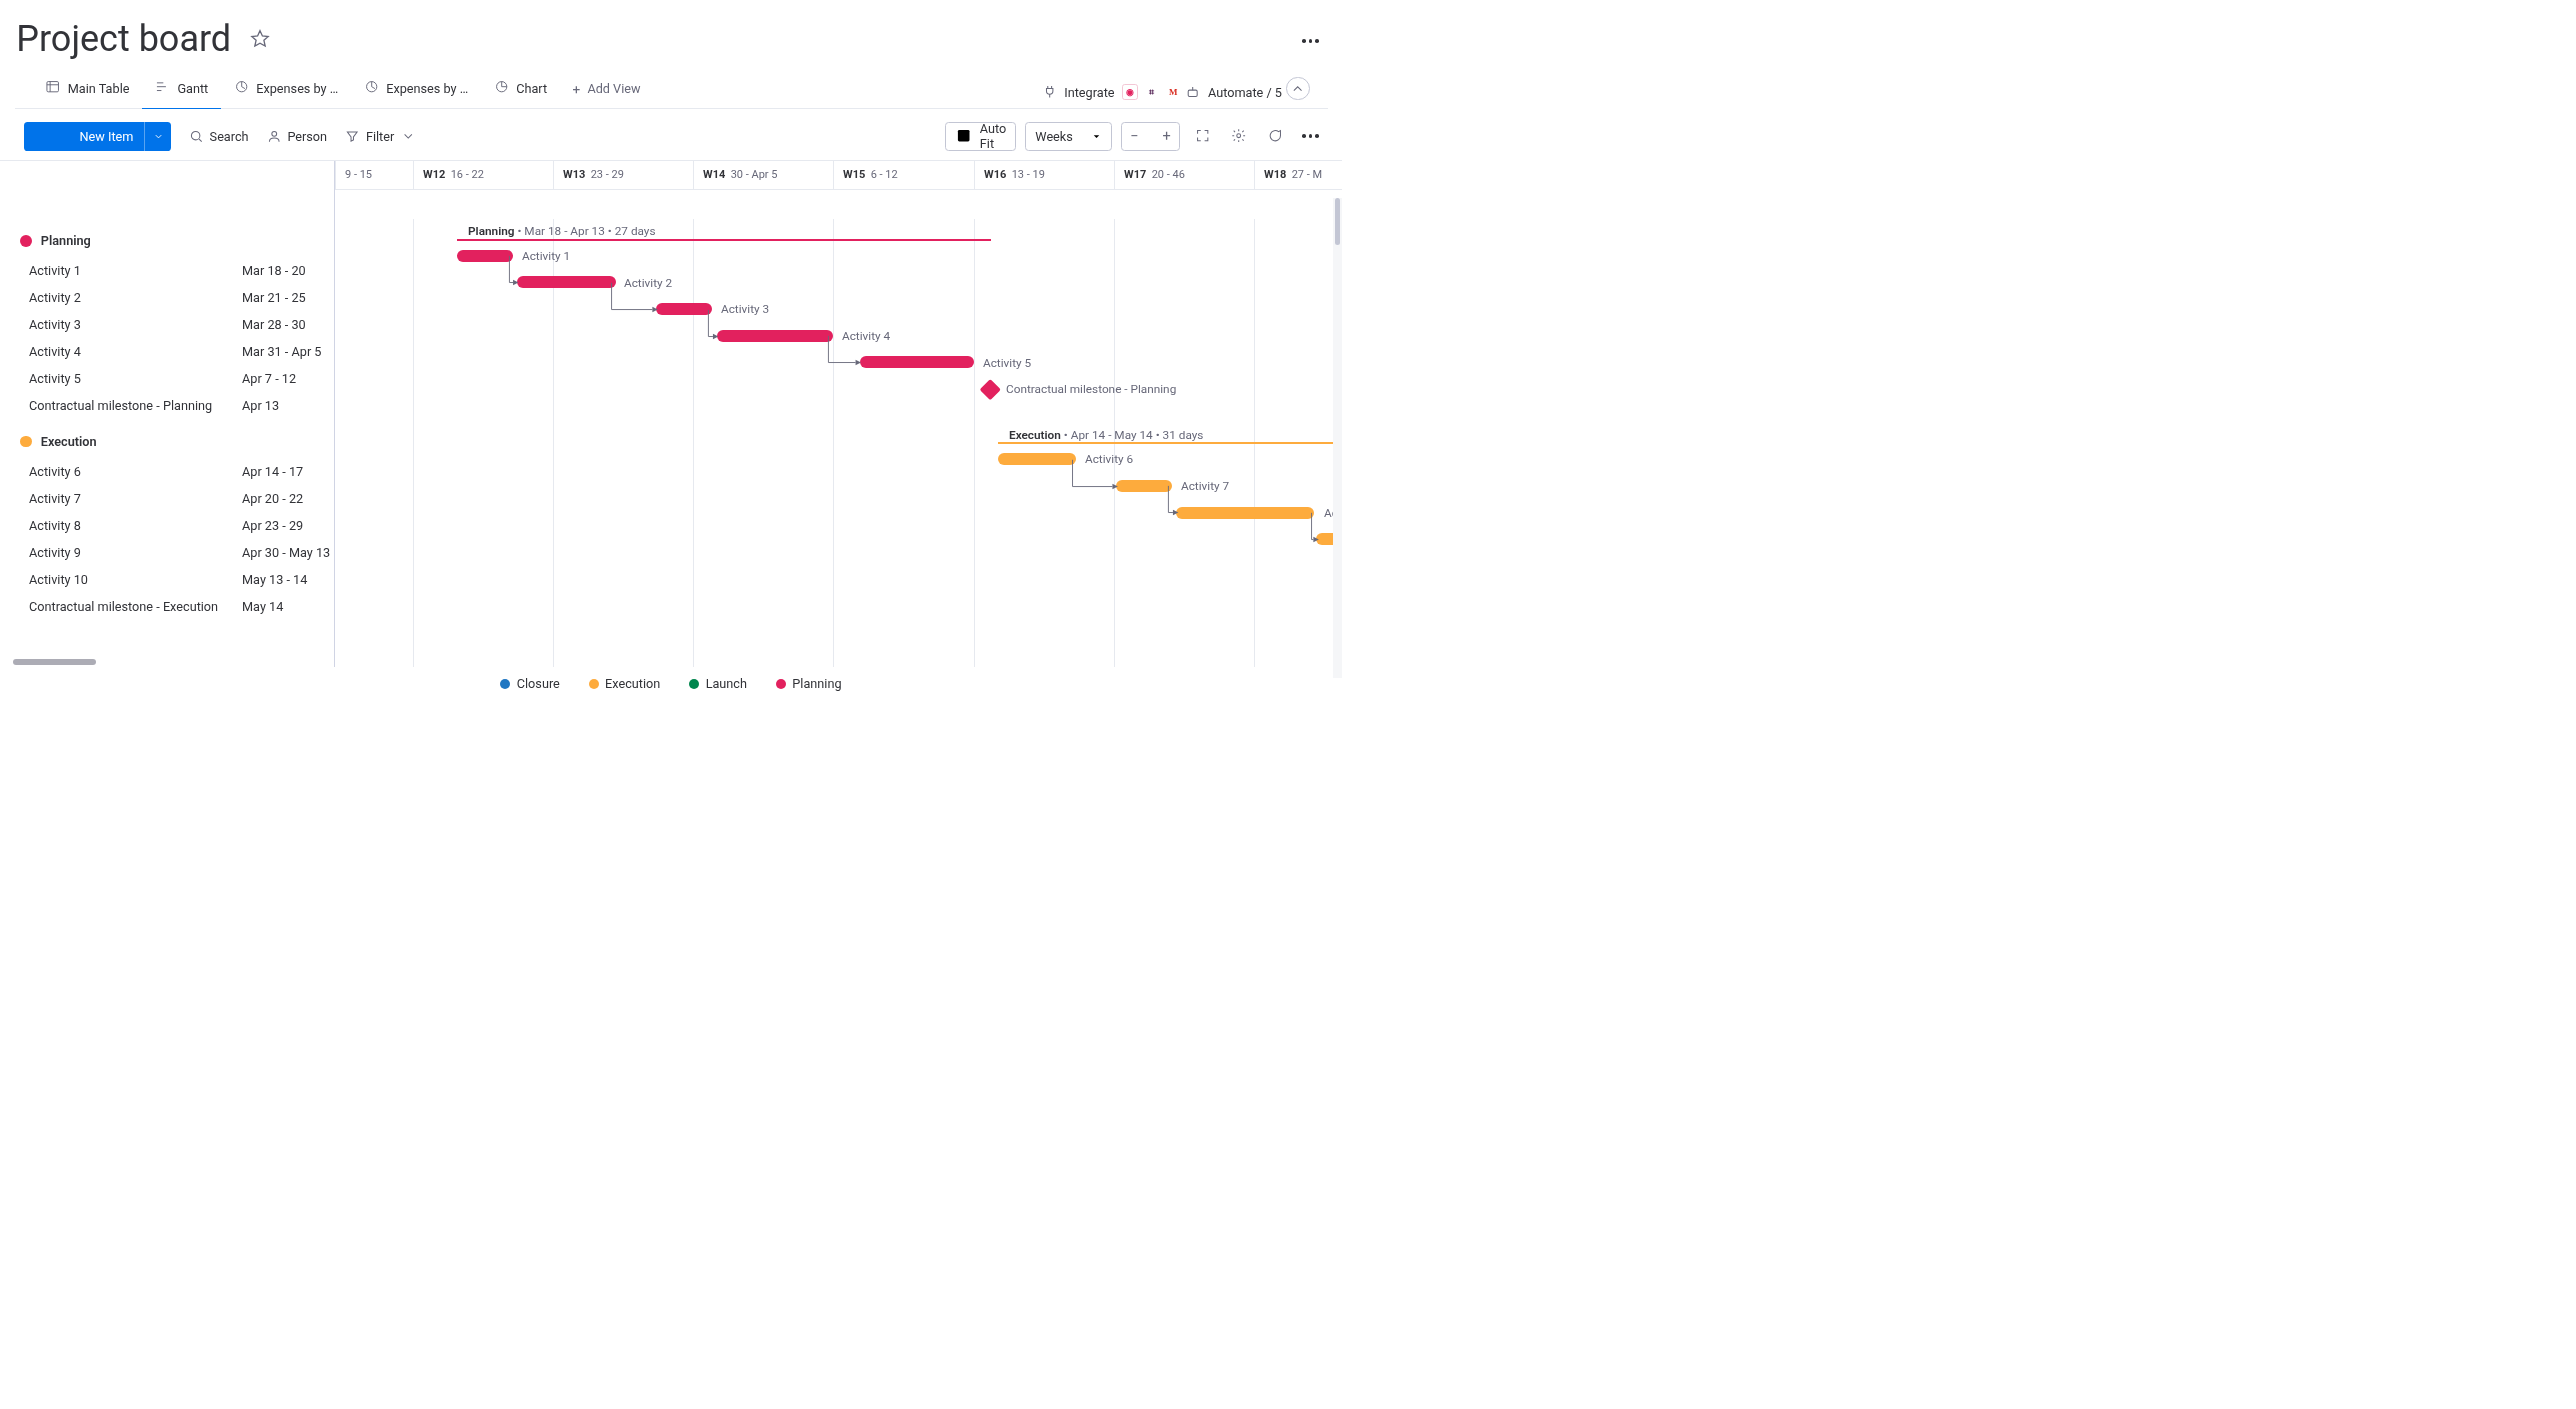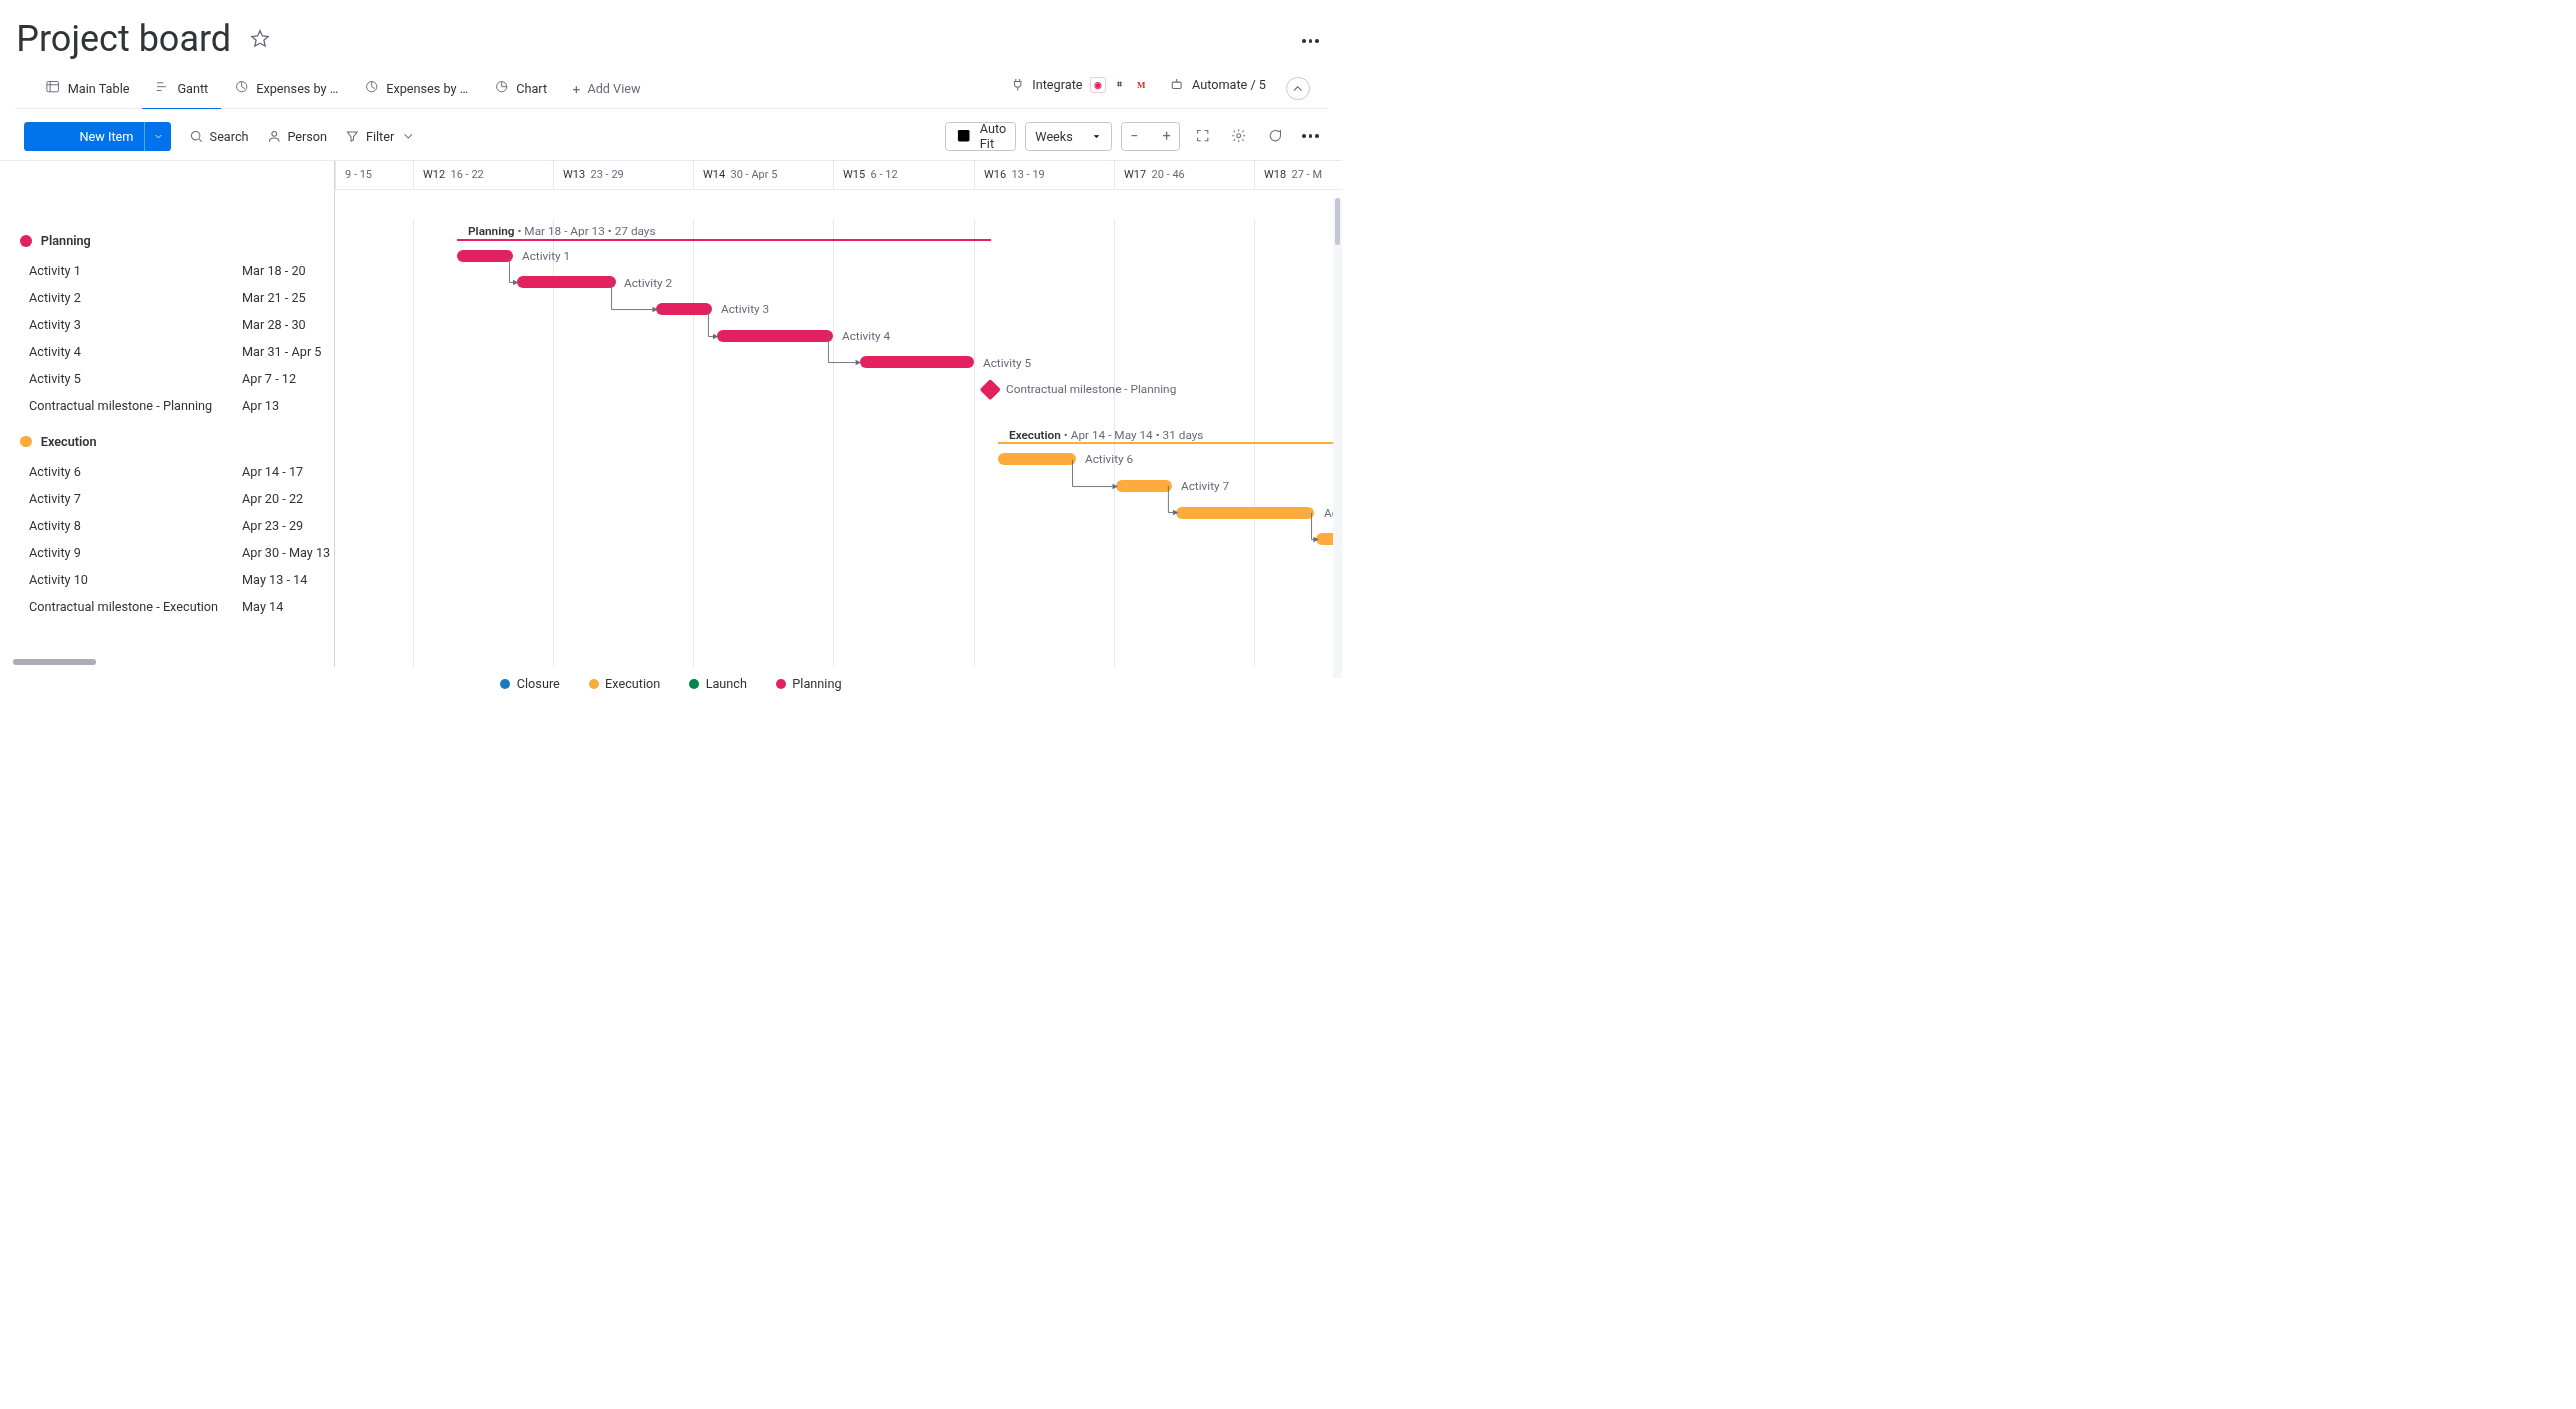--- a/index.html
+++ b/index.html
@@ -15,21 +15,21 @@
   .dots3 { display: inline-flex; gap: 2.7px; align-items: center; }
   .dots3 i { width: 3.6px; height: 3.6px; border-radius: 50%; background: #323338; display: block; }
 
   
   .tabs-row { display: flex; align-items: center; padding: 0 18px; border-bottom: 0.9px solid #e6e9ef; margin: 0 14.5px; height: 40px; }
   .tab { display: flex; align-items: center; gap: 7.2px; padding: 0 12.7px; height: 40px; color: #323338; cursor: pointer; font-size: 12.7px; position: relative; white-space: nowrap; }
   .tab.active::after { content: ""; position: absolute; left: 0; right: 0; bottom: -0.9px; height: 1.8px; background: #0073ea; }
   .tab svg { width: 15.4px; height: 15.4px; stroke: #676879; fill: none; stroke-width: 1.5; }
   .tabs-row .add-view { display: flex; align-items: center; gap: 7.2px; padding: 0 12.7px; color: #676879; cursor: pointer; font-size: 12.7px; }
   .tabs-row .spacer { flex: 1; }
-  .tabs-right { display: flex; align-items: flex-start; gap: 20px; }
+  .tabs-right { display: flex; align-items: flex-end; gap: 4px; }
   .tabs-right .rbtn { display: flex; align-items: center; gap: 7.2px; cursor: pointer; color: #323338; font-size: 12.7px; }
   .tabs-right svg { width: 15.4px; height: 15.4px; stroke: #676879; fill: none; stroke-width: 1.6; }
   .integr-icons { display: flex; gap: 5.4px; align-items: center; }
   .integr-icons .ii { width: 16.3px; height: 16.3px; border-radius: 2.7px; display: flex; align-items: center; justify-content: center; font-size: 9px; font-weight: 700; }
   .caret-btn { width: 23.5px; height: 23.5px; border: 0.9px solid #c3c6d4; border-radius: 50%; display: flex; align-items: center; justify-content: center; cursor: pointer; }
 
   
   .toolbar { display: flex; align-items: center; padding: 12.7px 18px 9px 23.5px; gap: 18px; }
   .btn-primary { display: flex; align-items: center; background: #0073ea; color: #fff; border-radius: 3.6px; height: 29px; overflow: hidden; cursor: pointer; }
   .btn-primary .lbl { padding: 0 11px; font-size: 12.7px; margin-left: 45px; }
@@ -54,21 +54,21 @@
   .row-item .name { flex: 1; font-size: 12.7px; color: #323338; }
   .row-item .dates { width: 92px; font-size: 12.7px; color: #323338; white-space: nowrap; }
   .side .scroll-thumb { position: absolute; left: 12.7px; bottom: 1.8px; width: 83px; height: 6.3px; border-radius: 3.6px; background: #676879; opacity: .55; }
 
   .timeline { flex: 1; position: relative; overflow: hidden; }
   .month-row { height: 29px; display: flex; position: relative; }
   .month-cell { position: absolute; top: 0; height: 29px; display: flex; align-items: center; justify-content: center; font-size: 12.7px; color: #676879; border-right: 0.9px solid #e6e9ef; }
   .month-cell b { color: #323338; font-weight: 600; margin-right: 3.6px; }
   .week-row { height: 29px; border-bottom: 0.9px solid #e6e9ef; position: relative; }
   .week-cell { position: absolute; top: 0; height: 29px; padding: 7.2px 9px 0 9px; font-size: 11px; color: #676879; border-left: 0.9px solid #e6e9ef; }
-  .week-cell .wn { color: #323338; font-weight: 400; margin-right: 5.4px; }
+  .week-cell .wn { color: #323338; font-weight: 700; margin-right: 5.4px; }
   .grid-lines { position: absolute; top: 58px; bottom: 0; left: 0; right: 0; pointer-events: none; }
   .grid-lines .vl { position: absolute; top: 0; bottom: 0; border-left: 0.9px solid #e6e9ef; }
 
   .chart-body { position: absolute; left: 0; right: 0; top: 58px; bottom: 0; }
   .sum-line { position: absolute; height: 2.7px; }
   .sum-label { position: absolute; font-size: 11.8px; color: #676879; white-space: nowrap; }
   .sum-label b { color: #323338; font-weight: 600; }
   .bar { position: absolute; height: 12.7px; border-radius: 7.2px; }
   .bar-label { position: absolute; font-size: 11.8px; color: #676879; white-space: nowrap; }
   .milestone { position: absolute; width: 14.5px; height: 14.5px; transform: rotate(45deg); border-radius: 1.8px; }

